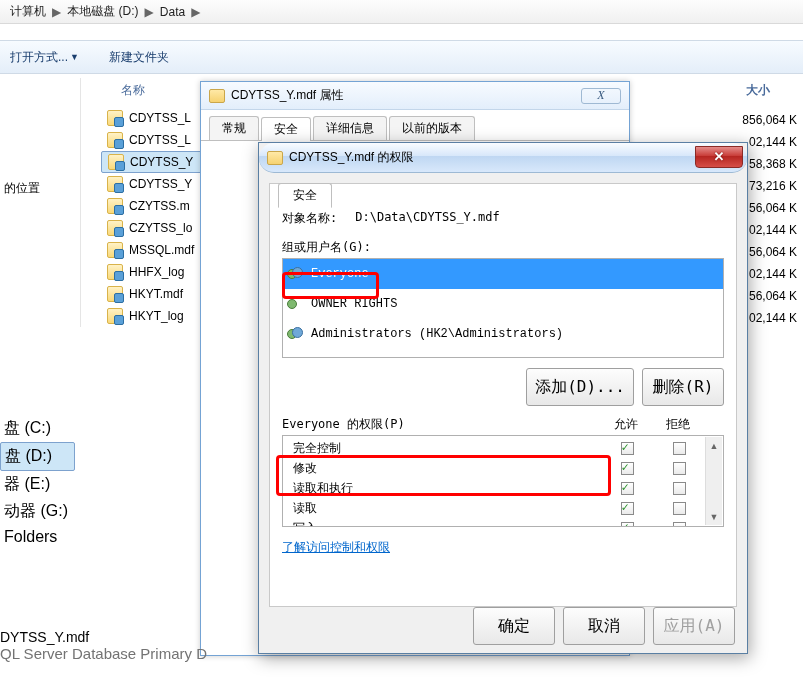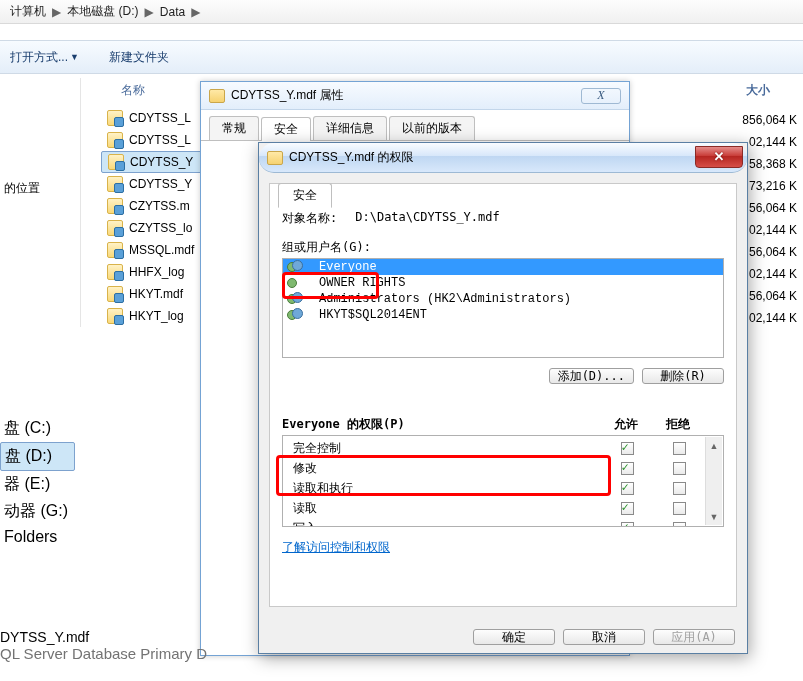--- a/index.html
+++ b/index.html
@@ -210,22 +210,22 @@
   .obj-row { display:flex; gap:18px; margin-bottom:12px; font-family: SimSun, monospace; }
   .obj-lbl {}
   .grp-label { font-family: SimSun, monospace; margin-bottom:2px; }
   .user-list {
     border:1px solid #b0b0b0;
     height: 100px;
     background:#fff;
     overflow:hidden;
   }
   .user-row {
-    display:flex; align-items:center; gap:16px;
-    padding: 1px 4px;
+    display:flex; align-items:center; gap:8px;
+    padding: 8px 4px;
     font-family: "Courier New", monospace;
     font-size:12px;
   }
   .user-row.sel { background:#3399ff; color:#fff; }
   .usr-icon {
     width:16px; height:14px;
     display:inline-block;
     position:relative;
     flex-shrink:0;
   }
@@ -235,35 +235,34 @@
     background:#7fb96f;border:1px solid #4a7d3c;
   }
   .usr-icon::after{
     content:""; position:absolute; left:5px; top:0px;
     width:9px;height:9px;border-radius:50%;
     background:#6fa8d8;border:1px solid #3a6f9f;
   }
   .usr-single::after{ display:none; }
   .btn-row { display:flex; gap:8px; justify-content:flex-end; margin-top:10px; }
   .btn {
-    min-width:82px; height:16px;
+    min-width:82px; height:38px;
     background: linear-gradient(#fdfdfd,#e8e8e8);
     border:1px solid #9f9f9f; border-radius:3px;
     display:inline-flex;align-items:center;justify-content:center;
     font-family: SimSun, monospace;
-    font-size:12px;
+    font-size:16px;
     padding:0 8px;
   }
   .btn.disabled { color:#a0a0a0; }
 
   .perm-label-row {
     display:flex;
-    margin-top:32px;
+    margin-top:10px;
     font-family: SimSun, monospace;
-    font-weight: bold;
   }
   .perm-label-row .lbl { flex:1; }
   .perm-label-row .col { width:52px; text-align:center; }
   .perm-label-row .spacer{ width:20px; }
 
   .perm-grid {
     border:1px solid #b0b0b0;
     background:#fff;
     overflow-y:auto;
     margin-top:2px;

